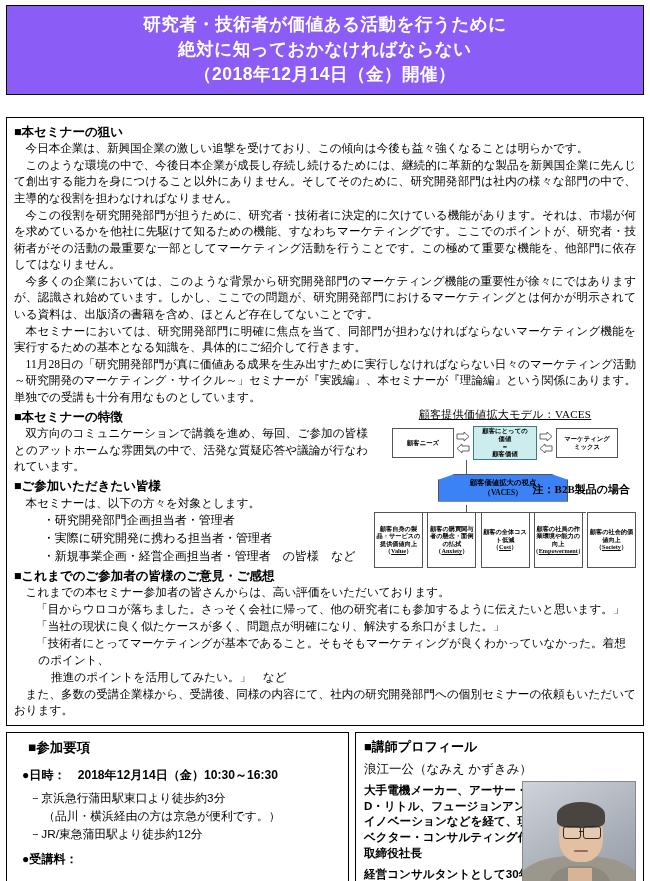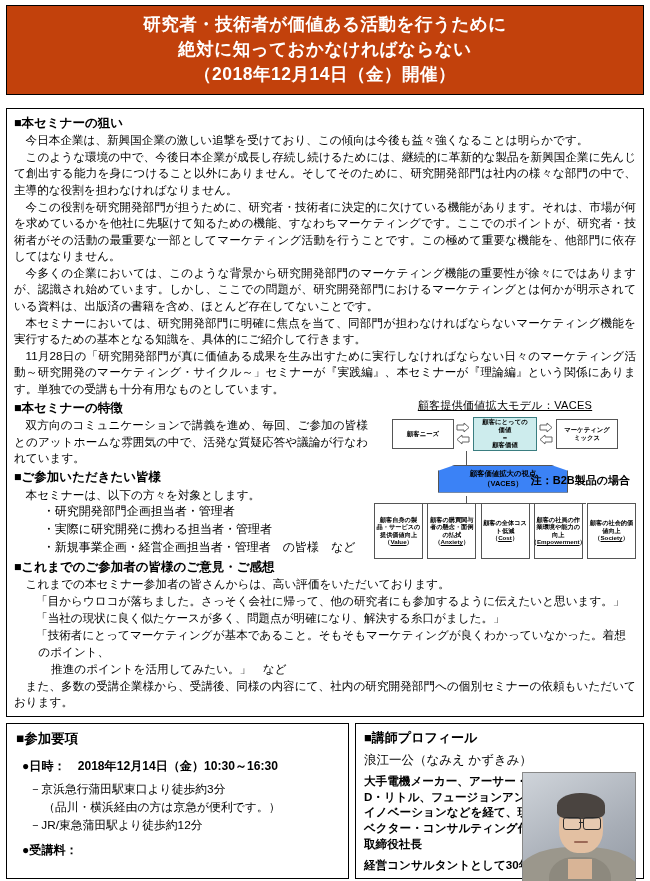--- a/index.html
+++ b/index.html
@@ -6,30 +6,30 @@
   html,body{margin:0;padding:0;background:#ffffff;}
   body{
     width:650px;height:881px;overflow:hidden;
     font-family:"Liberation Sans","DejaVu Sans",sans-serif;
     color:#000;
   }
   .page{width:650px;height:881px;position:relative;box-sizing:border-box;padding:5px 6px 4px 6px;}
 
   
   .title-banner{
-    background:#c2410c;color:#fff;text-align:center;
-    padding:6px 0 7px 0;margin:0 0 13px 0;
+    background:#8b5cf6;color:#fff;text-align:center;
+    padding:6px 0 7px 0;margin:0 0 22px 0;
     border:1px solid #000;
   }
   .title-line{font-size:17.5px;font-weight:bold;line-height:1.42;letter-spacing:.5px;}
 
   
   .panel{border:1px solid #000;box-sizing:border-box;}
 
-  .body-panel{padding:4px 7px 5px 7px;position:relative;}
+  .body-panel{padding:4px 7px 5px 7px;position:relative;font-family:Liberation Serif, serif;}
 
   .sec-head{font-size:12.5px;font-weight:bold;line-height:1.5;margin:1px 0 0 0;}
   .para{font-size:11.6px;line-height:1.43;text-align:justify;margin:0;}
   .para.ind{text-indent:1em;}
   .bullet{font-size:12px;line-height:1.48;margin:0;padding-left:2.4em;}
   .quote{font-size:11.6px;line-height:1.46;margin:0;padding-left:2.1em;text-indent:-0.2em;}
   .quote.sub{padding-left:3.2em;text-indent:0;}
 
   
   .float-diagram{float:right;width:262px;margin:0 0 2px 6px;}
@@ -75,21 +75,21 @@
   .leaf .en u{text-decoration:underline;}
 
   
   .ln{position:absolute;background:#555;}
 
   
   .bottom-wrap{display:flex;gap:6px;margin-top:6px;}
   .bottom-left{width:343px;box-sizing:border-box;padding:6px 8px 6px 9px;}
   .bottom-right{width:289px;box-sizing:border-box;padding:5px 7px 5px 8px;position:relative;}
 
-  .bl-head{font-size:13.5px;font-weight:bold;margin:0 0 9px 0;}
+  .bl-head{font-size:13.5px;font-weight:bold;margin:0 0 9px 12px;}
   .bl-item{font-size:12.1px;line-height:1.52;margin:6px;font-weight:bold;}
   .bl-sub{font-size:11.8px;line-height:1.52;margin:0;padding-left:1.15em;}
   .bl-sub2{font-size:11.8px;line-height:1.52;margin:0;padding-left:2.3em;}
 
   
   .br-head{font-size:13px;font-weight:bold;margin:0 0 5px 0;}
   .br-name{font-size:12.5px;font-weight:normal;margin:0 0 4px 0;}
   .br-text{font-size:11.6px;line-height:1.37;margin:0;font-weight:bold;}
   .br-gap{height:5px;}
   .portrait{

